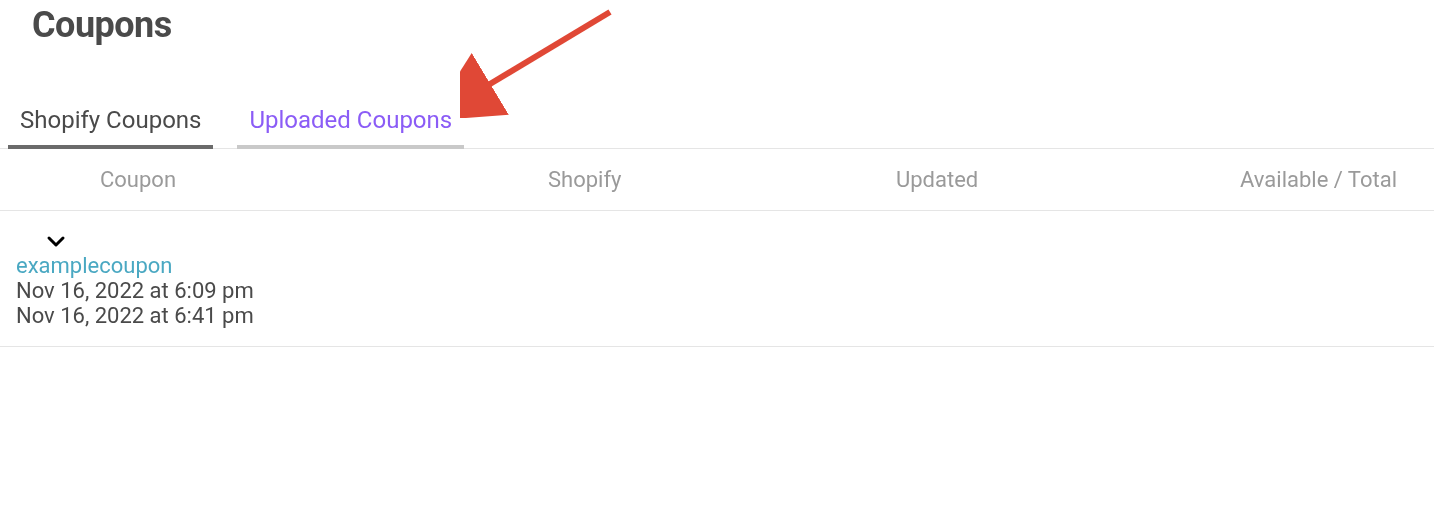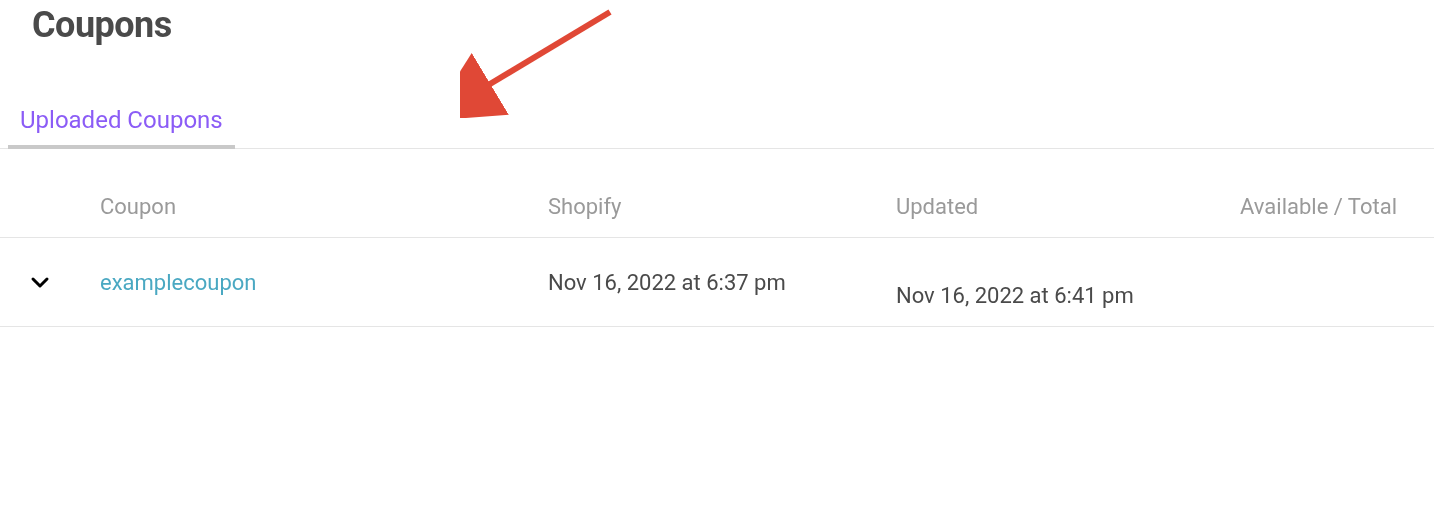--- a/index.html
+++ b/index.html
@@ -61,40 +61,40 @@
       width: 100%;
     }
     .table-header {
       display: flex;
       align-items: flex-end;
       padding: 18px 0;
       border-bottom: 1px solid #e5e5e5;
     }
     .table-row {
       display: flex;
-      align-items: center;
-      padding: 18px 0;
+      align-items: flex-start;
+      padding: 18px 16px;
       border-bottom: 1px solid #e5e5e5;
+      flex-direction: column;
     }
     .col-expand {
       width: 100px;
       display: flex;
       justify-content: flex-start;
       padding-left: 28px;
     }
     .col-coupon {
       width: 448px;
       padding-left: 0;
     }
     .col-created {
       width: 348px;
     }
     .col-updated {
       width: 344px;
-      margin-top: 27px;
     }
     .col-available {
       flex: 1;
     }
     .th {
       font-size: 22px;
       font-weight: 400;
       color: #9a9a9a;
     }
     .td {
@@ -116,20 +116,21 @@
       top: 8px;
       pointer-events: none;
     }
   </style>
 </head>
 <body>
 
 <h1 class="page-title">Coupons</h1>
 
 <div class="tabs-container">
+  <div class="tab active">Shopify Coupons</div>
   <div class="tab inactive">Uploaded Coupons</div>
 </div>
 
 <div class="table">
   <div class="table-header">
     <div class="col-expand"></div>
     <div class="col-coupon th">Coupon</div>
     <div class="col-created th">Shopify</div>
     <div class="col-updated th">Updated</div>
     <div class="col-available th">Available / Total</div>
@@ -138,21 +139,21 @@
     <div class="col-expand">
       <span class="chevron">
         <svg width="24" height="24" viewBox="0 0 24 24" fill="none" stroke="#000" stroke-width="3" stroke-linecap="round" stroke-linejoin="round">
           <polyline points="5 9 12 16 19 9"></polyline>
         </svg>
       </span>
     </div>
     <div class="col-coupon td">
       <span class="coupon-link">examplecoupon</span>
     </div>
-    <div class="col-created td">Nov 16, 2022 at 6:37 pm</div>
+    <div class="col-created td">Nov 16, 2022 at 6:09 pm</div>
     <div class="col-updated td">Nov 16, 2022 at 6:41 pm</div>
   </div>
 </div>
 
 <div class="arrow-annotation">
   <svg width="160" height="110" viewBox="0 0 160 110">
     <defs>
       <marker id="arrowhead" markerWidth="12" markerHeight="12" refX="2" refY="6" orient="auto">
         <polygon points="0 0, 12 6, 0 12" fill="#e04836"></polygon>
       </marker>

